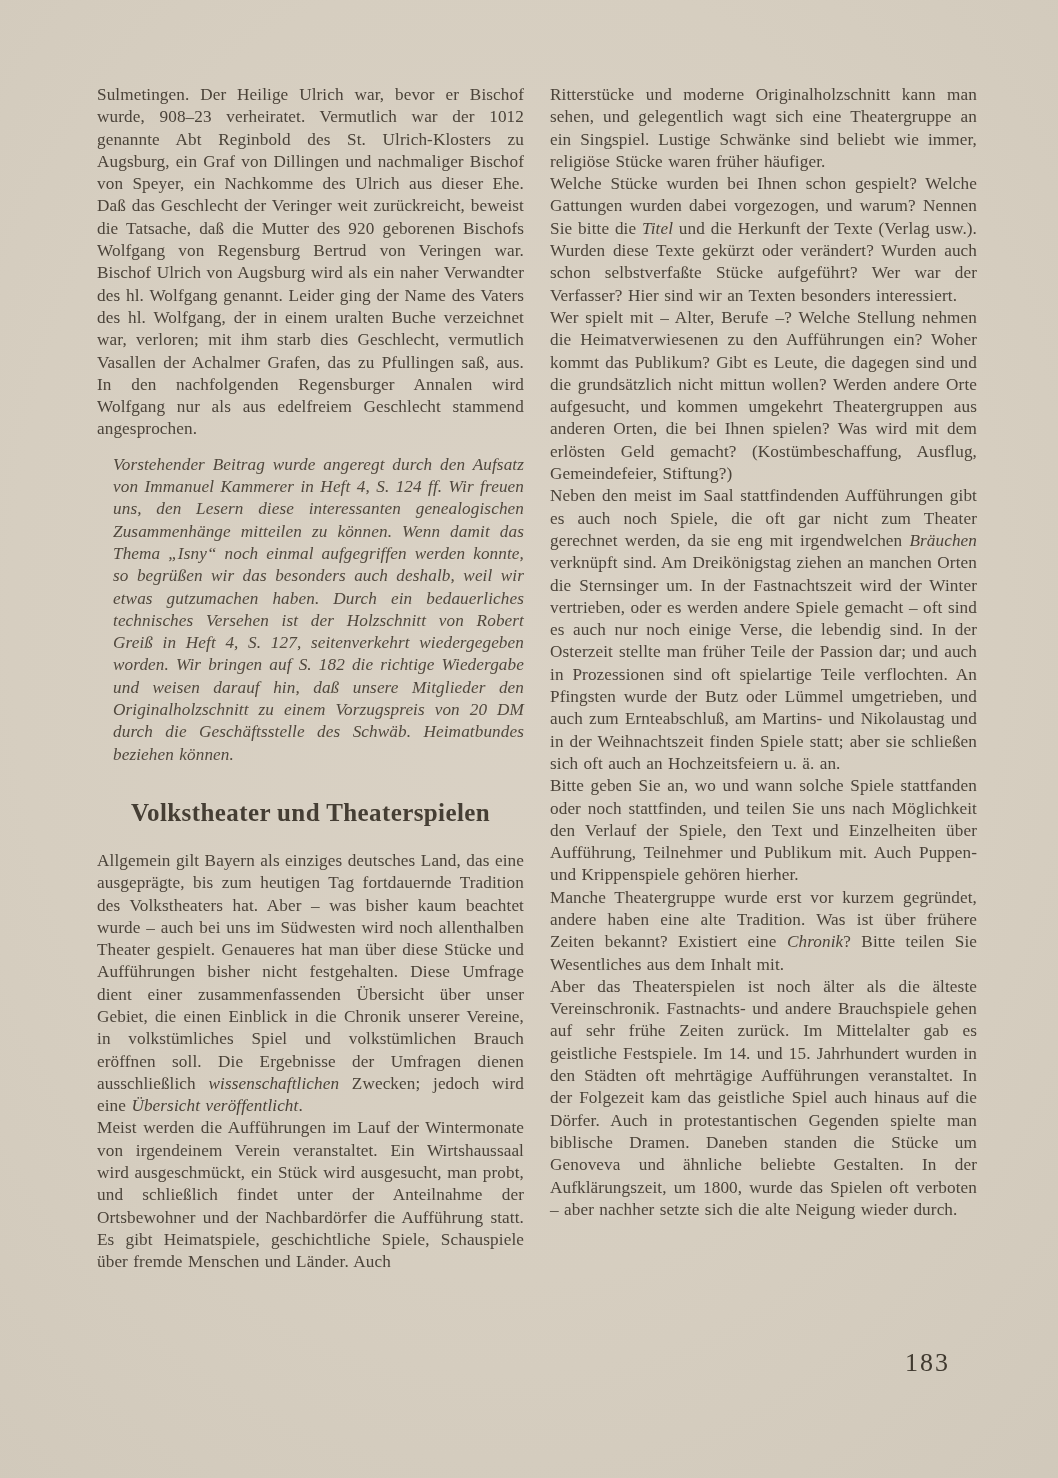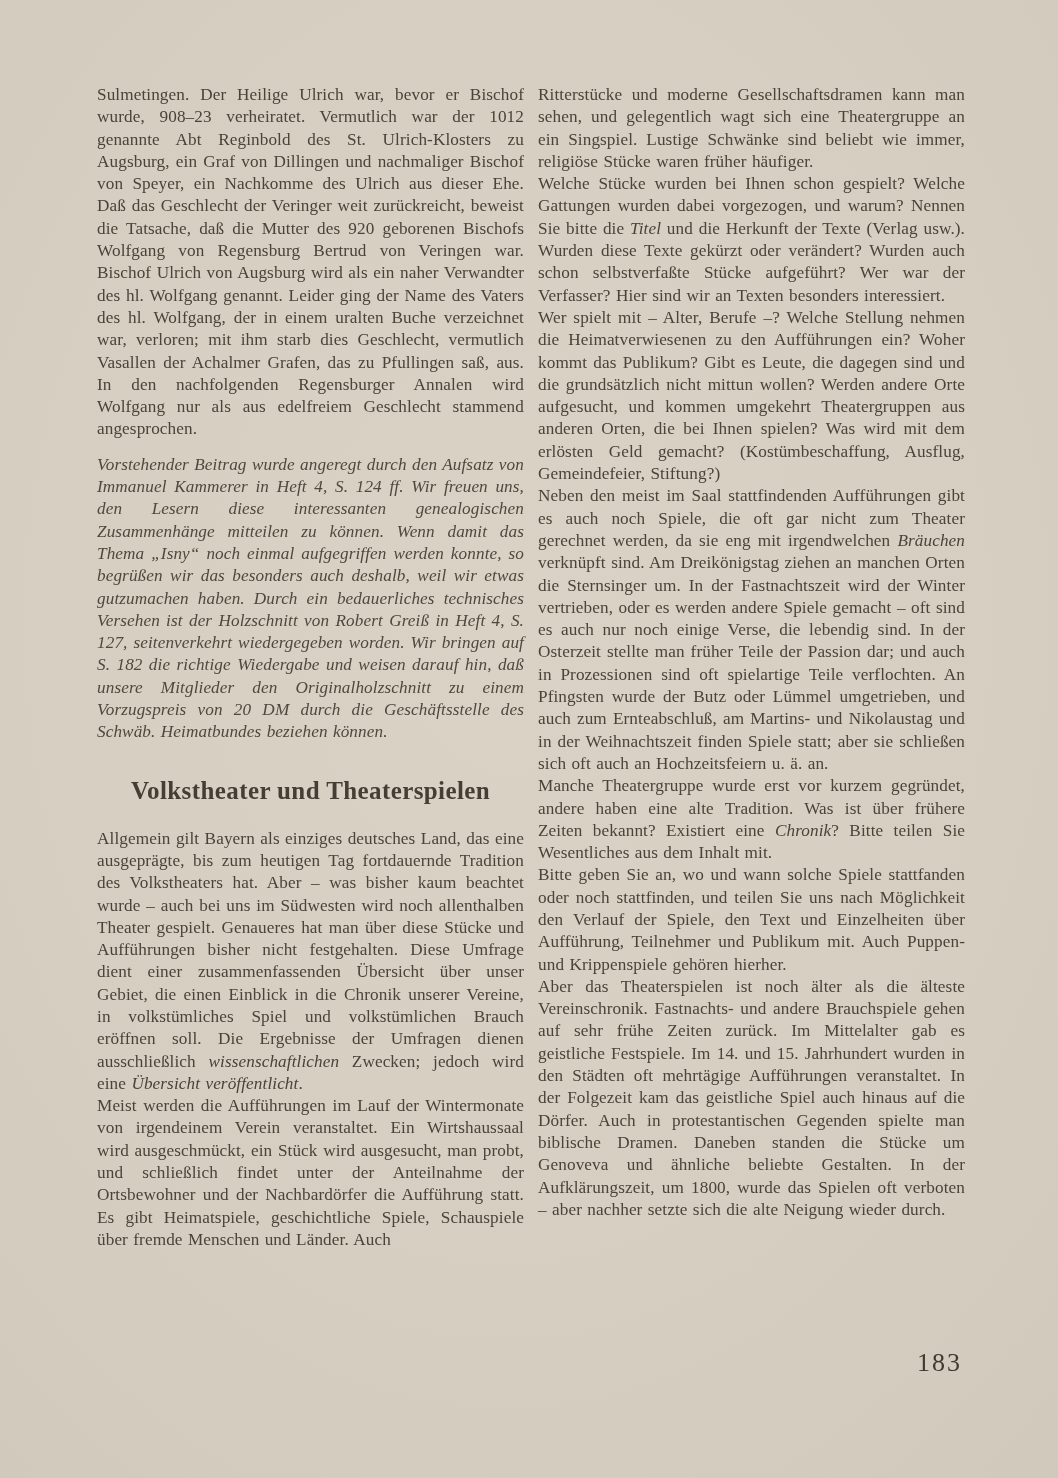--- a/index.html
+++ b/index.html
@@ -15,77 +15,77 @@
     background:
       radial-gradient(ellipse 900px 1200px at 48% 42%, #dad2c5 0%, #d6cec0 55%, #d0c8ba 100%);
     font-family: "Liberation Serif", "DejaVu Serif", serif;
     color: #4b4339;
   }
   .columns {
     position: absolute;
     left: 97px;
     top: 84px;
     display: flex;
-    gap: 14px;
+    gap: 26px;
   }
   .col {
     width: 427px;
   }
   .para {
     margin: 0;
     text-align: justify;
     font-size: 17.2px;
     line-height: 22.3px;
     word-spacing: 0.055em;
     letter-spacing: 0.1px;
     hyphens: auto;
   }
   .note {
     font-style: italic;
-    margin: 13px 0 2px 0;
+    margin: 13px 0 2px 16px;
     color: #50483d;
   }
   .col-heading {
     font-weight: bold;
     font-size: 25px;
     line-height: 30px;
     text-align: center;
     margin: 32px 0 22px 0;
     letter-spacing: 0.4px;
     color: #453e34;
   }
   .em {
     font-style: italic;
     font-family: Liberation Serif, serif;
   }
   .page-number {
     position: absolute;
     top: 1348px;
-    right: 96px;
+    right: 108px;
     font-size: 26px;
     letter-spacing: 2px;
     color: #403a30;
   }
 </style>
 </head>
 <body>
 
 <div class="page">
   <div class="columns">
     <div class="col">
         <p class="para"><span>Sulmetingen. Der Heilige Ulrich war, bevor er Bischof wurde, 908–23 verheiratet. Vermutlich war der 1012 genannte Abt Reginbold des St. Ulrich-Klosters zu Augsburg, ein Graf von Dillingen und nachmaliger Bischof von Speyer, ein Nachkomme des Ulrich aus dieser Ehe. Daß das Geschlecht der Veringer weit zurückreicht, beweist die Tatsache, daß die Mutter des 920 geborenen Bischofs Wolfgang von Regensburg Bertrud von Veringen war. Bischof Ulrich von Augsburg wird als ein naher Verwandter des hl. Wolfgang genannt. Leider ging der Name des Vaters des hl. Wolfgang, der in einem uralten Buche verzeichnet war, verloren; mit ihm starb dies Geschlecht, vermutlich Vasallen der Achalmer Grafen, das zu Pfullingen saß, aus. In den nachfolgenden Regensburger Annalen wird Wolfgang nur als aus edelfreiem Geschlecht stammend angesprochen.</span></p>
         <p class="para note"><span>Vorstehender Beitrag wurde angeregt durch den Aufsatz von Immanuel Kammerer in Heft 4, S. 124 ff. Wir freuen uns, den Lesern diese interessanten genealogischen Zusammenhänge mitteilen zu können. Wenn damit das Thema „Isny“ noch einmal aufgegriffen werden konnte, so begrüßen wir das besonders auch deshalb, weil wir etwas gutzumachen haben. Durch ein bedauerliches technisches Versehen ist der Holzschnitt von Robert Greiß in Heft 4, S. 127, seitenverkehrt wiedergegeben worden. Wir bringen auf S. 182 die richtige Wiedergabe und weisen darauf hin, daß unsere Mitglieder den Originalholzschnitt zu einem Vorzugspreis von 20 DM durch die Geschäftsstelle des Schwäb. Heimatbundes beziehen können.</span></p>
         <h2 class="col-heading"><span>Volkstheater und Theaterspielen</span></h2>
         <p class="para"><span>Allgemein gilt Bayern als einziges deutsches Land, das eine ausgeprägte, bis zum heutigen Tag fortdauernde Tradition des Volkstheaters hat. Aber – was bisher kaum beachtet wurde – auch bei uns im Südwesten wird noch allenthalben Theater gespielt. Genaueres hat man über diese Stücke und Aufführungen bisher nicht festgehalten. Diese Umfrage dient einer zusammenfassenden Übersicht über unser Gebiet, die einen Einblick in die Chronik unserer Vereine, in volkstümliches Spiel und volkstümlichen Brauch eröffnen soll. Die Ergebnisse der Umfragen dienen ausschließlich </span><span class="em">wissenschaftlichen</span><span> Zwecken; jedoch wird eine </span><span class="em">Übersicht veröffentlicht</span><span>.</span></p>
         <p class="para"><span>Meist werden die Aufführungen im Lauf der Wintermonate von irgendeinem Verein veranstaltet. Ein Wirtshaussaal wird ausgeschmückt, ein Stück wird ausgesucht, man probt, und schließlich findet unter der Anteilnahme der Ortsbewohner und der Nachbardörfer die Aufführung statt. Es gibt Heimatspiele, geschichtliche Spiele, Schauspiele über fremde Menschen und Länder. Auch</span></p>
       </div>
     <div class="col">
-        <p class="para"><span>Ritterstücke und moderne Gesellschaftsdramen kann man sehen, und gelegentlich wagt sich eine Theatergruppe an ein Singspiel. Lustige Schwänke sind beliebt wie immer, religiöse Stücke waren früher häufiger.</span></p>
+        <p class="para"><span>Ritterstücke und moderne Originalholzschnitt kann man sehen, und gelegentlich wagt sich eine Theatergruppe an ein Singspiel. Lustige Schwänke sind beliebt wie immer, religiöse Stücke waren früher häufiger.</span></p>
         <p class="para"><span>Welche Stücke wurden bei Ihnen schon gespielt? Welche Gattungen wurden dabei vorgezogen, und warum? Nennen Sie bitte die </span><span class="em">Titel</span><span> und die Herkunft der Texte (Verlag usw.). Wurden diese Texte gekürzt oder verändert? Wurden auch schon selbstverfaßte Stücke aufgeführt? Wer war der Verfasser? Hier sind wir an Texten besonders interessiert.</span></p>
         <p class="para"><span>Wer spielt mit – Alter, Berufe –? Welche Stellung nehmen die Heimatverwiesenen zu den Aufführungen ein? Woher kommt das Publikum? Gibt es Leute, die dagegen sind und die grundsätzlich nicht mittun wollen? Werden andere Orte aufgesucht, und kommen umgekehrt Theatergruppen aus anderen Orten, die bei Ihnen spielen? Was wird mit dem erlösten Geld gemacht? (Kostümbeschaffung, Ausflug, Gemeindefeier, Stiftung?)</span></p>
         <p class="para"><span>Neben den meist im Saal stattfindenden Aufführungen gibt es auch noch Spiele, die oft gar nicht zum Theater gerechnet werden, da sie eng mit irgendwelchen </span><span class="em">Bräuchen</span><span> verknüpft sind. Am Dreikönigstag ziehen an manchen Orten die Sternsinger um. In der Fastnachtszeit wird der Winter vertrieben, oder es werden andere Spiele gemacht – oft sind es auch nur noch einige Verse, die lebendig sind. In der Osterzeit stellte man früher Teile der Passion dar; und auch in Prozessionen sind oft spielartige Teile verflochten. An Pfingsten wurde der Butz oder Lümmel umgetrieben, und auch zum Ernteabschluß, am Martins- und Nikolaustag und in der Weihnachtszeit finden Spiele statt; aber sie schließen sich oft auch an Hochzeitsfeiern u. ä. an.</span></p>
+        <p class="para"><span>Bitte geben Sie an, wo und wann solche Spiele stattfanden oder noch stattfinden, und teilen Sie uns nach Möglichkeit den Verlauf der Spiele, den Text und Einzelheiten über Aufführung, Teilnehmer und Publikum mit. Auch Puppen- und Krippenspiele gehören hierher.</span></p>
         <p class="para"><span>Manche Theatergruppe wurde erst vor kurzem gegründet, andere haben eine alte Tradition. Was ist über frühere Zeiten bekannt? Existiert eine </span><span class="em">Chronik</span><span>? Bitte teilen Sie Wesentliches aus dem Inhalt mit.</span></p>
-        <p class="para"><span>Bitte geben Sie an, wo und wann solche Spiele stattfanden oder noch stattfinden, und teilen Sie uns nach Möglichkeit den Verlauf der Spiele, den Text und Einzelheiten über Aufführung, Teilnehmer und Publikum mit. Auch Puppen- und Krippenspiele gehören hierher.</span></p>
         <p class="para"><span>Aber das Theaterspielen ist noch älter als die älteste Vereinschronik. Fastnachts- und andere Brauchspiele gehen auf sehr frühe Zeiten zurück. Im Mittelalter gab es geistliche Festspiele. Im 14. und 15. Jahrhundert wurden in den Städten oft mehrtägige Aufführungen veranstaltet. In der Folgezeit kam das geistliche Spiel auch hinaus auf die Dörfer. Auch in protestantischen Gegenden spielte man biblische Dramen. Daneben standen die Stücke um Genoveva und ähnliche beliebte Gestalten. In der Aufklärungszeit, um 1800, wurde das Spielen oft verboten – aber nachher setzte sich die alte Neigung wieder durch.</span></p>
       </div>
   </div>
   <div class="page-number">183</div>
 </div>
 
 </body></html>

